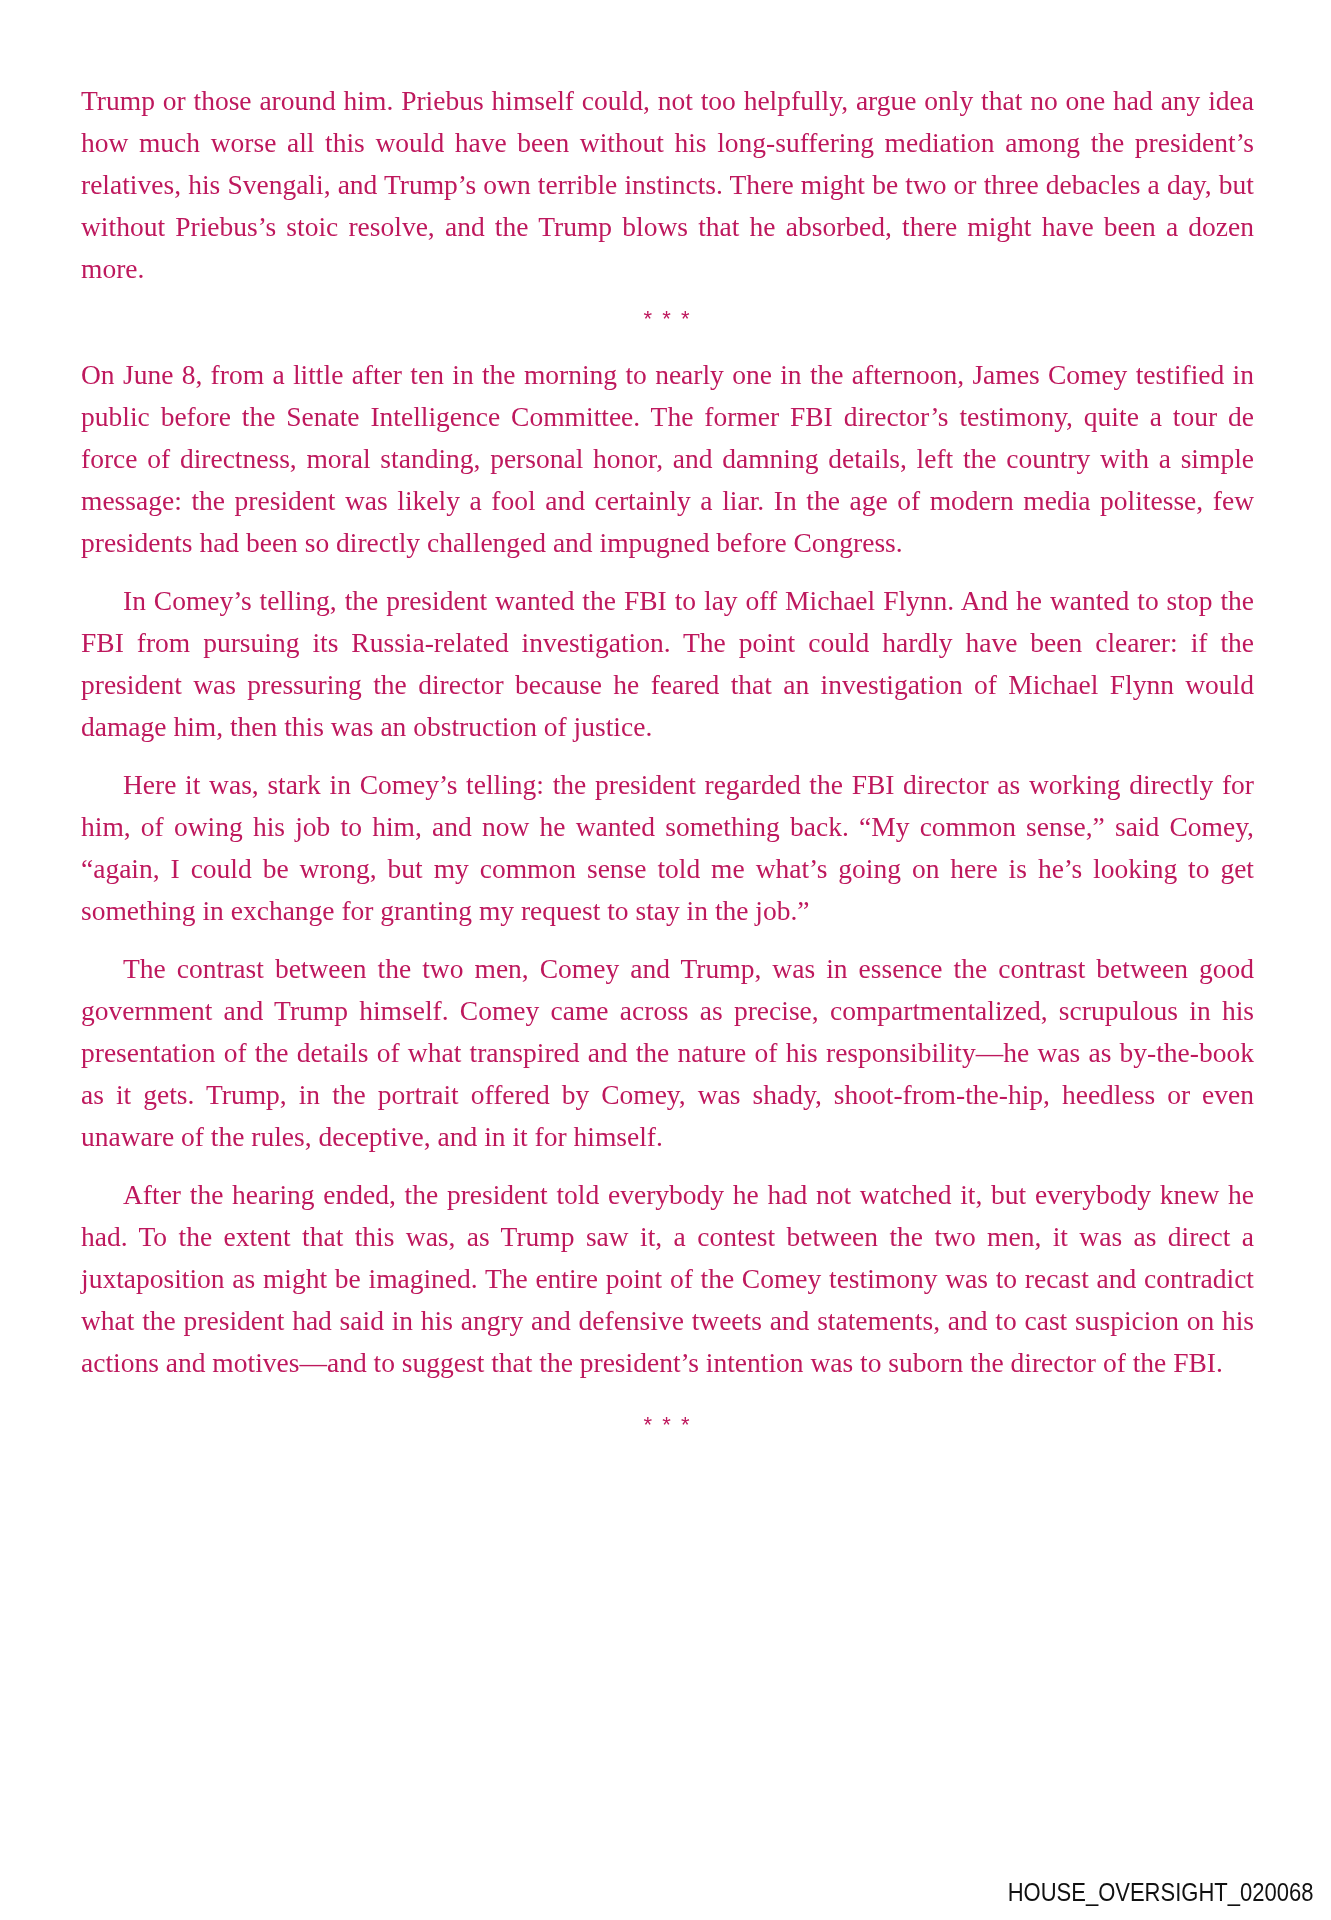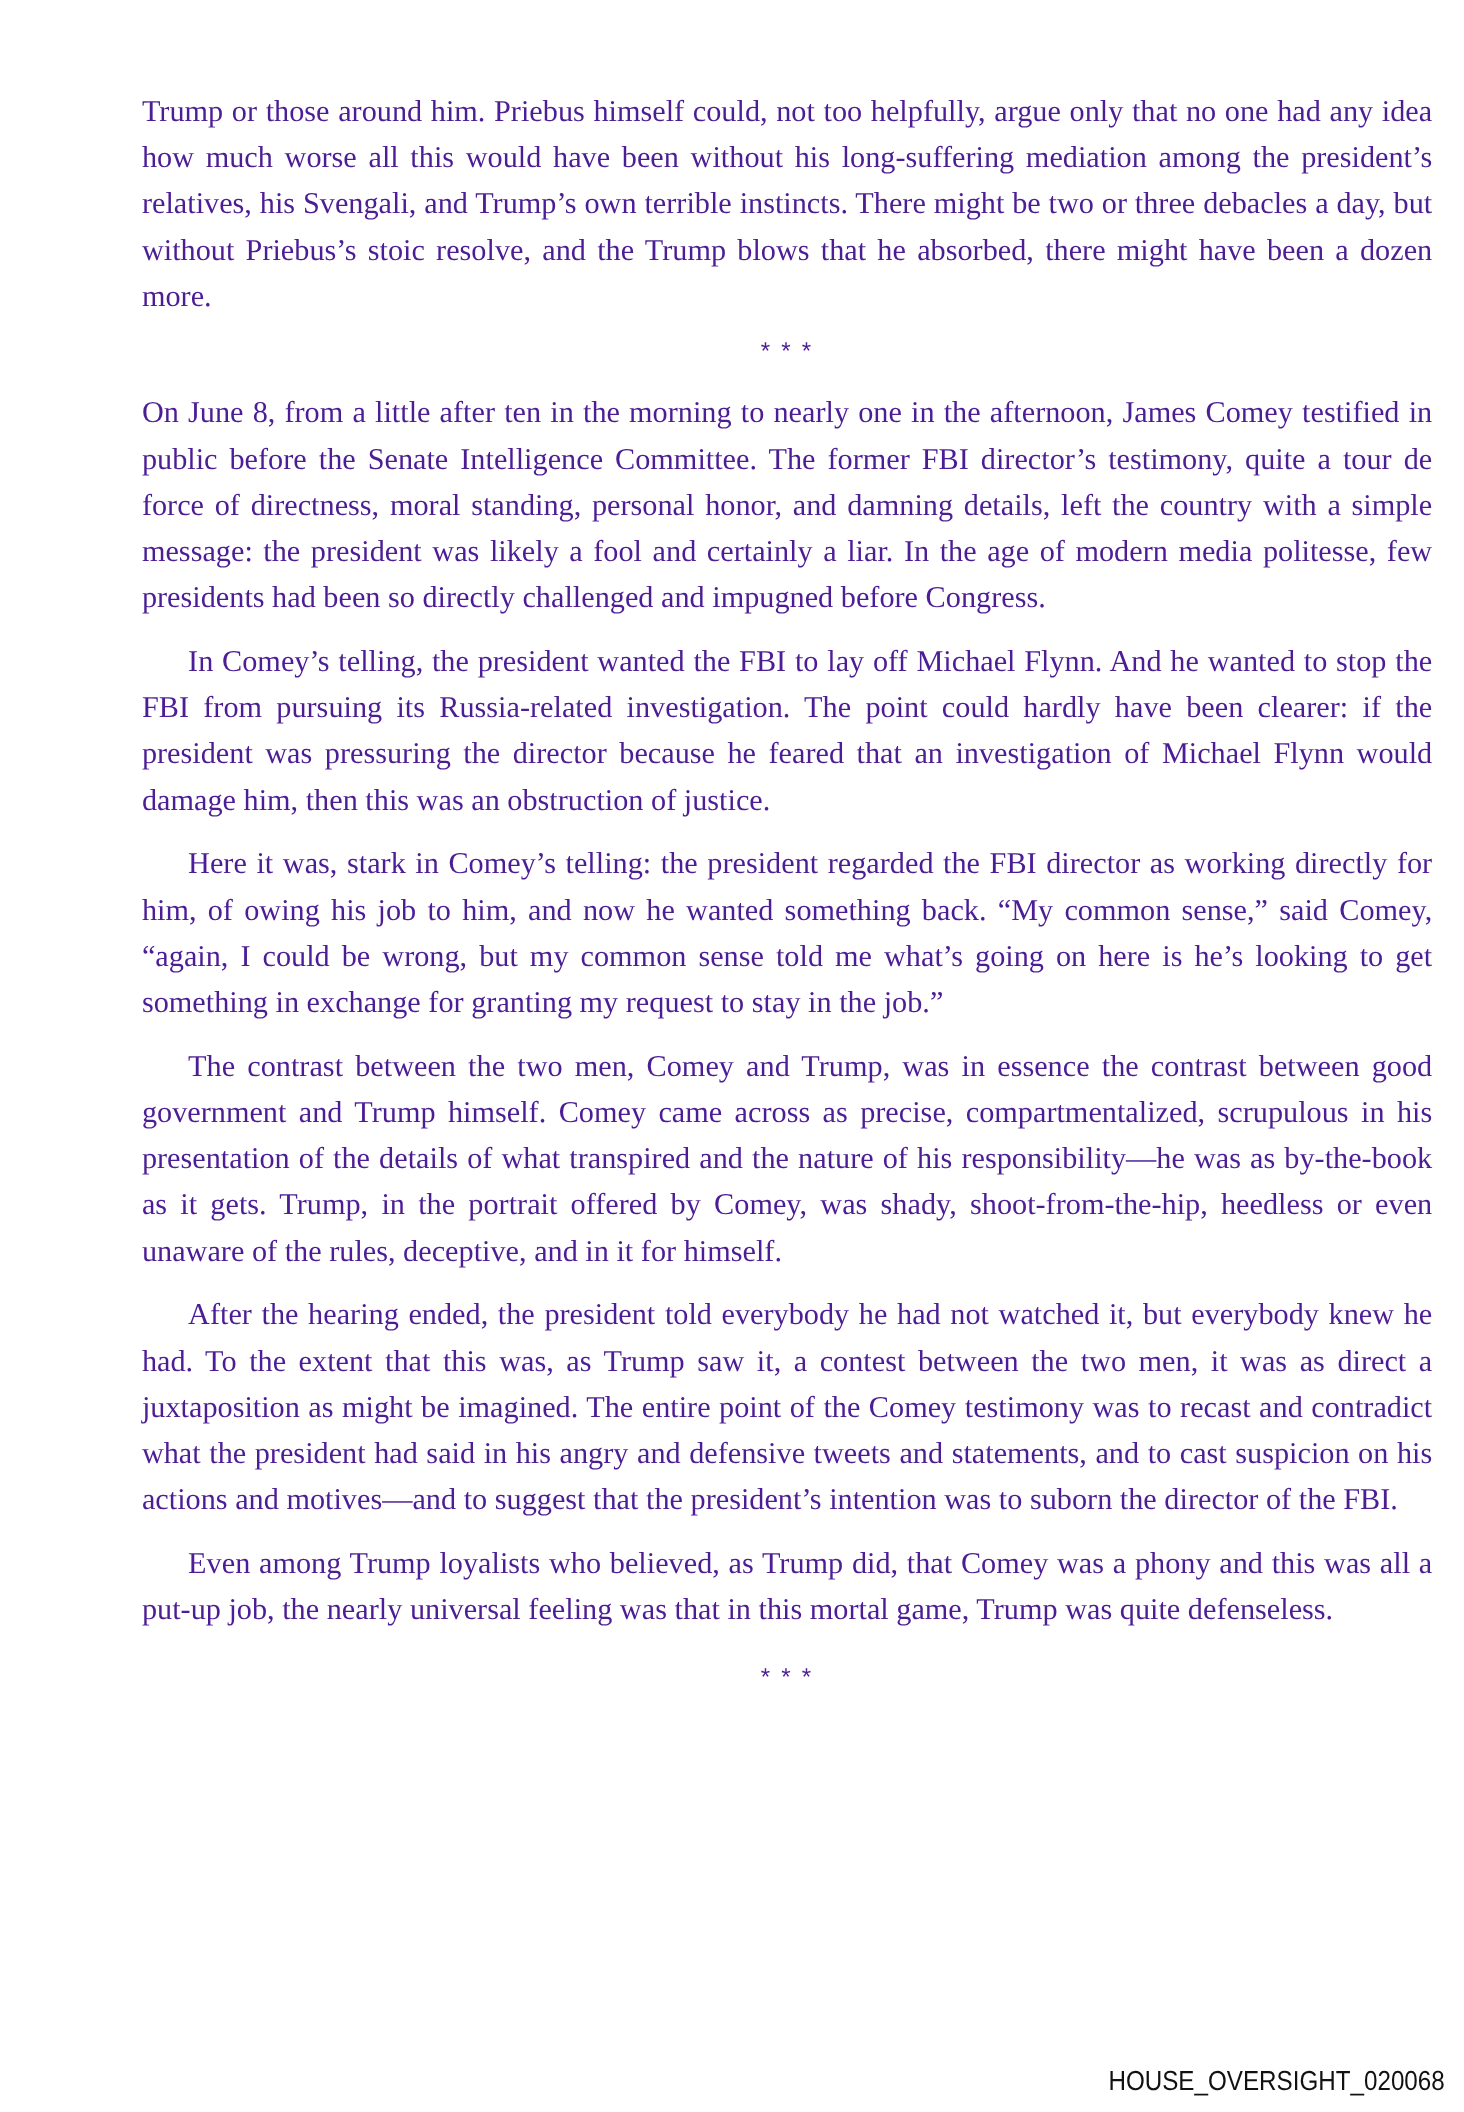--- a/index.html
+++ b/index.html
@@ -1,32 +1,31 @@
 <!DOCTYPE html>
 <html><head>
 <meta charset="utf-8">
 <style>
   html, body { margin: 0; padding: 0; background: #ffffff; }
   body { width: 1331px; height: 1920px; position: relative; overflow: hidden; }
-  .page { position: absolute; left: 81px; top: 80px; width: 1173px; color: #4c1d95; font-family: "Liberation Serif", serif; font-size: 27.5px; line-height: 42px; margin-left: 48px; }
+  .page { position: absolute; left: 81px; top: 80px; width: 1173px; color: #be185d; font-family: "Liberation Serif", serif; font-size: 27.5px; line-height: 42px; }
   p { margin: 0; text-align: justify; text-align-last: left; }
   p.indent { text-indent: 42px; margin-top: 16px; }
   p.first { margin-top: 0; }
   .sep { text-align: center; font-family: "Liberation Sans", sans-serif; font-size: 22px; line-height: 42px; margin: 8px 0 14px 0; letter-spacing: 2px; }
   .sep.end { margin-top: 20px; }
   .footer { position: absolute; right: 18px; top: 1878px; font-family: "Liberation Sans", sans-serif; font-size: 25px; color: #111; transform: scaleX(0.88); transform-origin: right center; }
 </style>
 </head>
 <body>
 
 <div class="page">
   <p class="first">Trump or those around him. Priebus himself could, not too helpfully, argue only that no one had any idea how much worse all this would have been without his long-suffering mediation among the president’s relatives, his Svengali, and Trump’s own terrible instincts. There might be two or three debacles a day, but without Priebus’s stoic resolve, and the Trump blows that he absorbed, there might have been a dozen more.</p>
   <div class="sep">* * *</div>
   <p class="first">On June 8, from a little after ten in the morning to nearly one in the afternoon, James Comey testified in public before the Senate Intelligence Committee. The former FBI director’s testimony, quite a tour de force of directness, moral standing, personal honor, and damning details, left the country with a simple message: the president was likely a fool and certainly a liar. In the age of modern media politesse, few presidents had been so directly challenged and impugned before Congress.</p>
   <p class="indent">In Comey’s telling, the president wanted the FBI to lay off Michael Flynn. And he wanted to stop the FBI from pursuing its Russia-related investigation. The point could hardly have been clearer: if the president was pressuring the director because he feared that an investigation of Michael Flynn would damage him, then this was an obstruction of justice.</p>
   <p class="indent">Here it was, stark in Comey’s telling: the president regarded the FBI director as working directly for him, of owing his job to him, and now he wanted something back. “My common sense,” said Comey, “again, I could be wrong, but my common sense told me what’s going on here is he’s looking to get something in exchange for granting my request to stay in the job.”</p>
   <p class="indent">The contrast between the two men, Comey and Trump, was in essence the contrast between good government and Trump himself. Comey came across as precise, compartmentalized, scrupulous in his presentation of the details of what transpired and the nature of his responsibility—he was as by-the-book as it gets. Trump, in the portrait offered by Comey, was shady, shoot-from-the-hip, heedless or even unaware of the rules, deceptive, and in it for himself.</p>
   <p class="indent">After the hearing ended, the president told everybody he had not watched it, but everybody knew he had. To the extent that this was, as Trump saw it, a contest between the two men, it was as direct a juxtaposition as might be imagined. The entire point of the Comey testimony was to recast and contradict what the president had said in his angry and defensive tweets and statements, and to cast suspicion on his actions and motives—and to suggest that the president’s intention was to suborn the director of the FBI.</p>
-  <p class="indent">Even among Trump loyalists who believed, as Trump did, that Comey was a phony and this was all a put-up job, the nearly universal feeling was that in this mortal game, Trump was quite defenseless.</p>
   <div class="sep end">* * *</div>
 </div>
 
 <div class="footer">HOUSE_OVERSIGHT_020068</div>
 
 </body></html>

